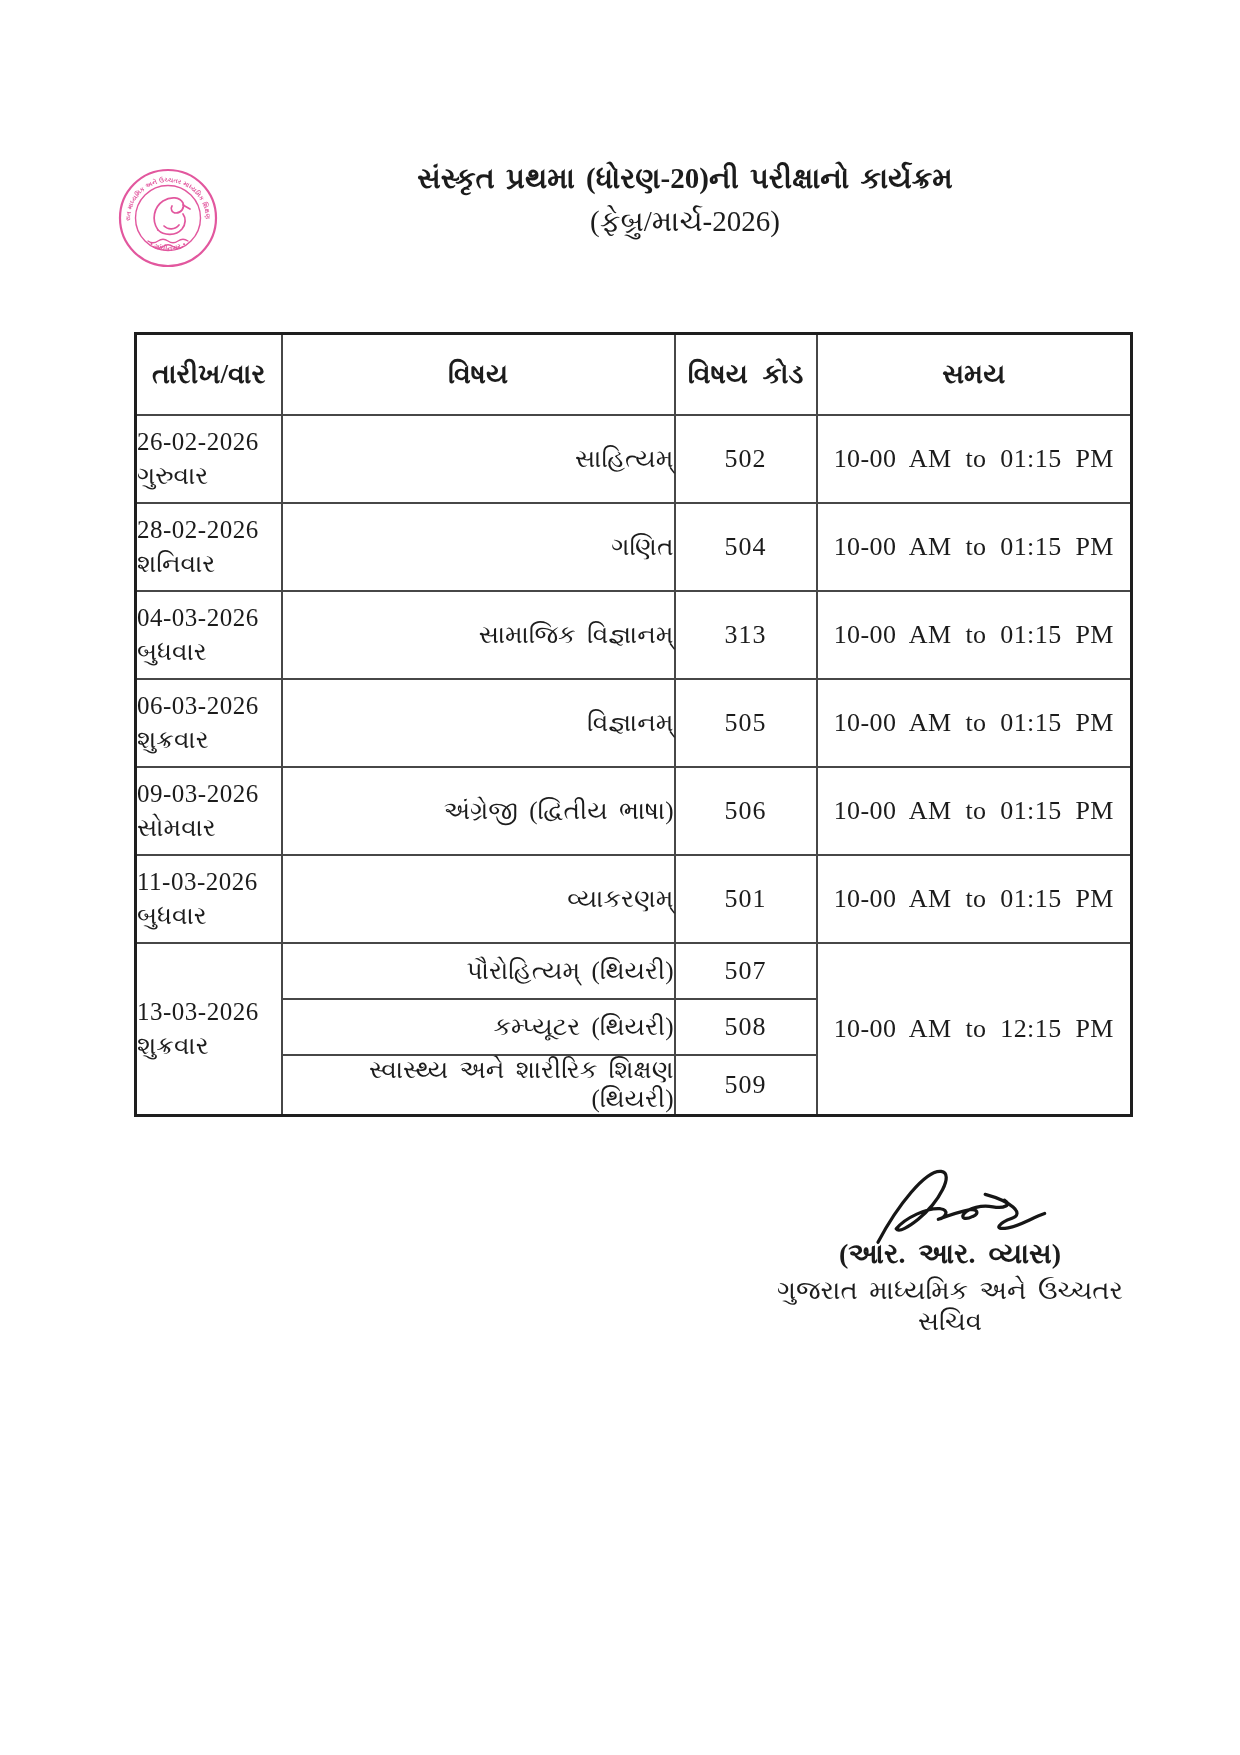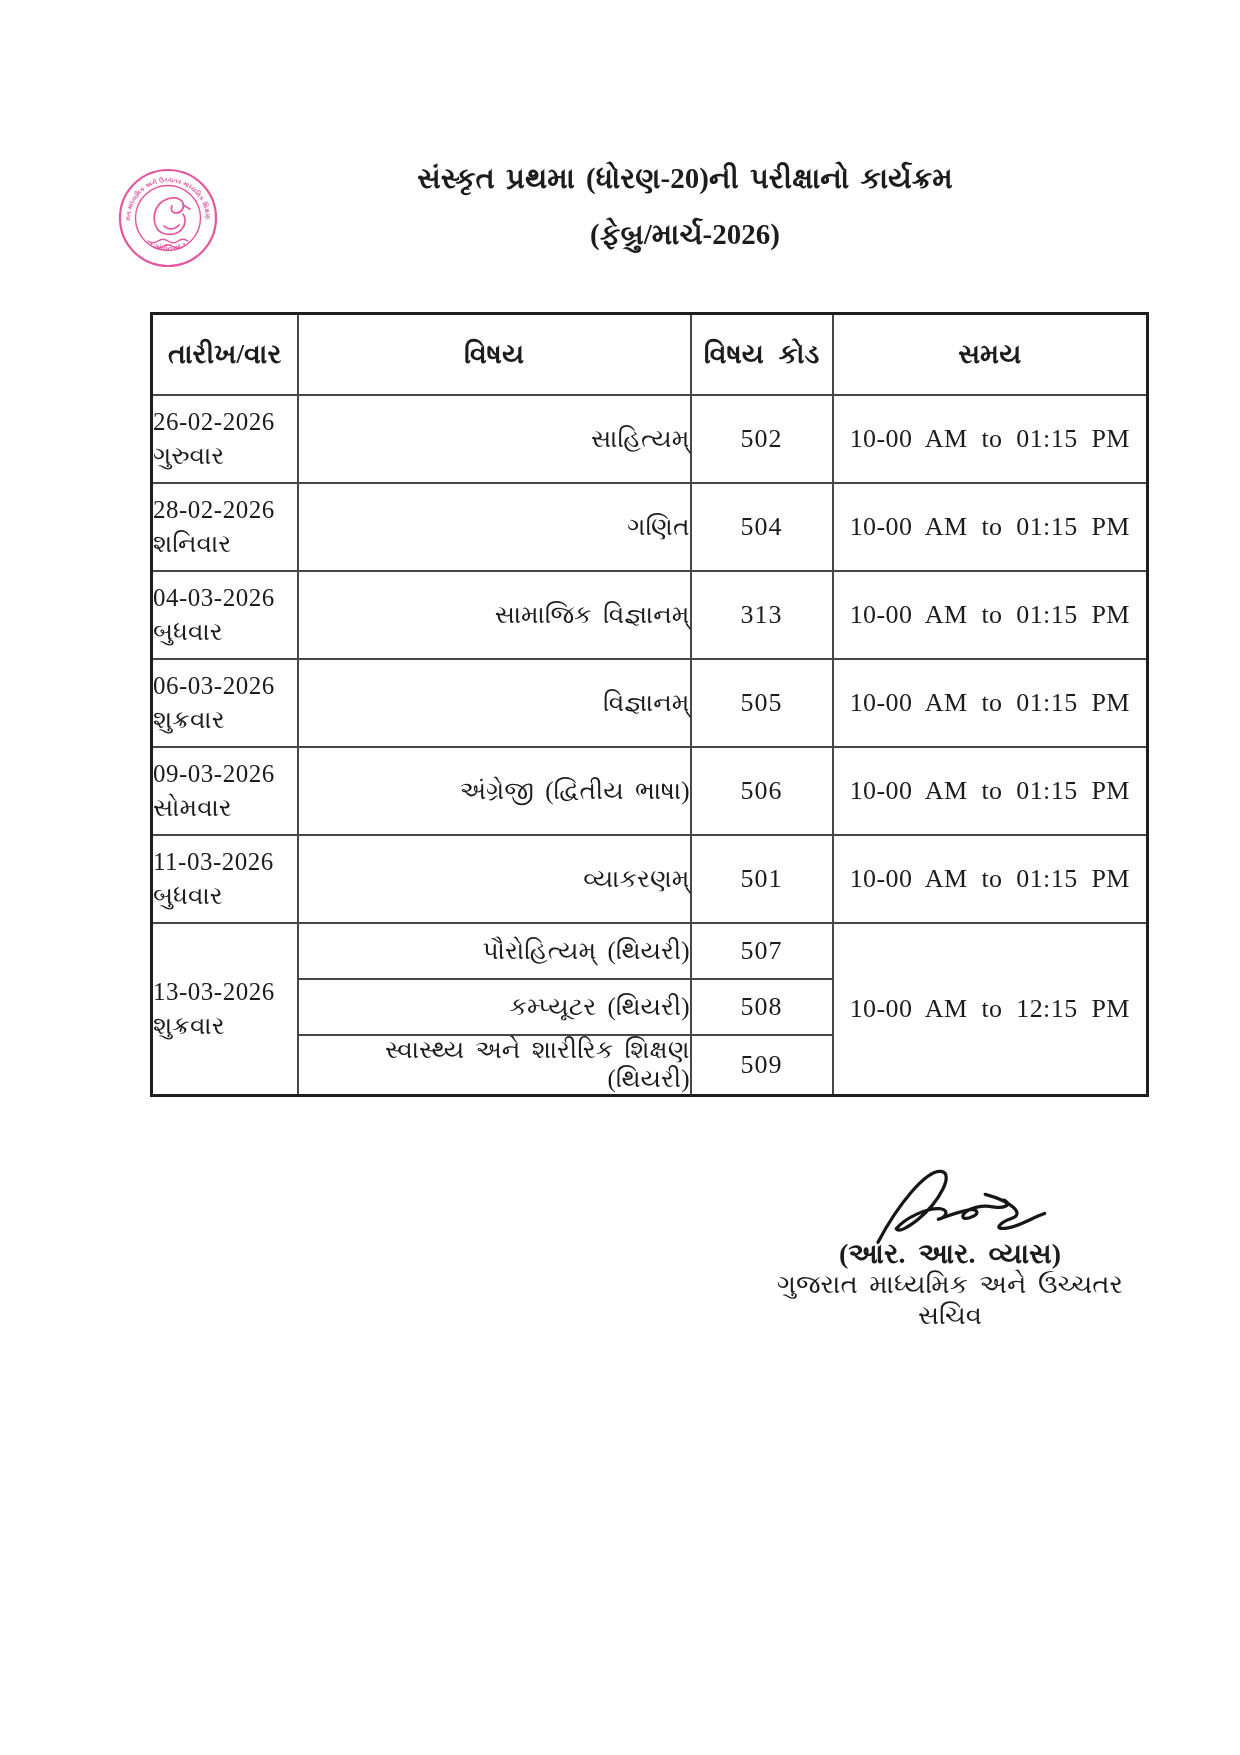--- a/index.html
+++ b/index.html
@@ -26,26 +26,26 @@
   .org-title{
     font-size:34px;font-weight:bold;color:var(--pink);
     letter-spacing:1px;word-spacing:6px;line-height:1.2;
   }
   .exam-title{
     margin-top:26px;
     font-size:29px;font-weight:bold;color:var(--ink);
     word-spacing:4px;
   }
   .session-title{
-    margin-top:22px;
-    font-size:29px;font-weight:bold;color:var(--ink);
+    margin-top:9px;
+    font-size:29px;font-weight:normal;color:var(--ink);
   }
   .logo-wrap{position:absolute;left:118px;top:168px;width:100px;height:100px;}
   
-  .table-wrap{position:absolute;left:134px;top:312px;width:996px;margin-left:16px;}
+  .table-wrap{position:absolute;left:134px;top:332px;width:996px;}
   table.schedule{
     border-collapse:collapse;table-layout:fixed;width:996px;
     border:3px solid var(--frame);
   }
   table.schedule th,table.schedule td{
     border:2px solid var(--line);
     vertical-align:middle;
     padding:0;
   }
   th.hdr{
@@ -58,21 +58,21 @@
   td.date-cell .date{letter-spacing:0.5px;}
   td.subject-cell{text-align:right;font-size:25px;word-spacing:5px;}
   td.code-cell{text-align:center;font-size:26px;letter-spacing:1px;}
   td.time-cell{text-align:center;font-size:26px;word-spacing:7px;letter-spacing:0.4px;}
   
   .signature{position:absolute;left:872px;top:1158px;width:192px;height:90px;}
   .sign-block{
     position:absolute;left:700px;top:1238px;width:500px;
     text-align:center;font-size:26px;line-height:31px;
   }
-  .signer-name{font-size:28px;font-weight:bold;word-spacing:6px;}
+  .signer-name{font-size:28px;font-weight:bold;margin-bottom:6px;word-spacing:6px;}
   .sign-line{word-spacing:5px;}
 </style>
 </head>
 <body>
 
 <div class="page">
 
   <div class="logo-wrap">
     <svg width="100" height="100" viewBox="0 0 100 100">
       <defs>

